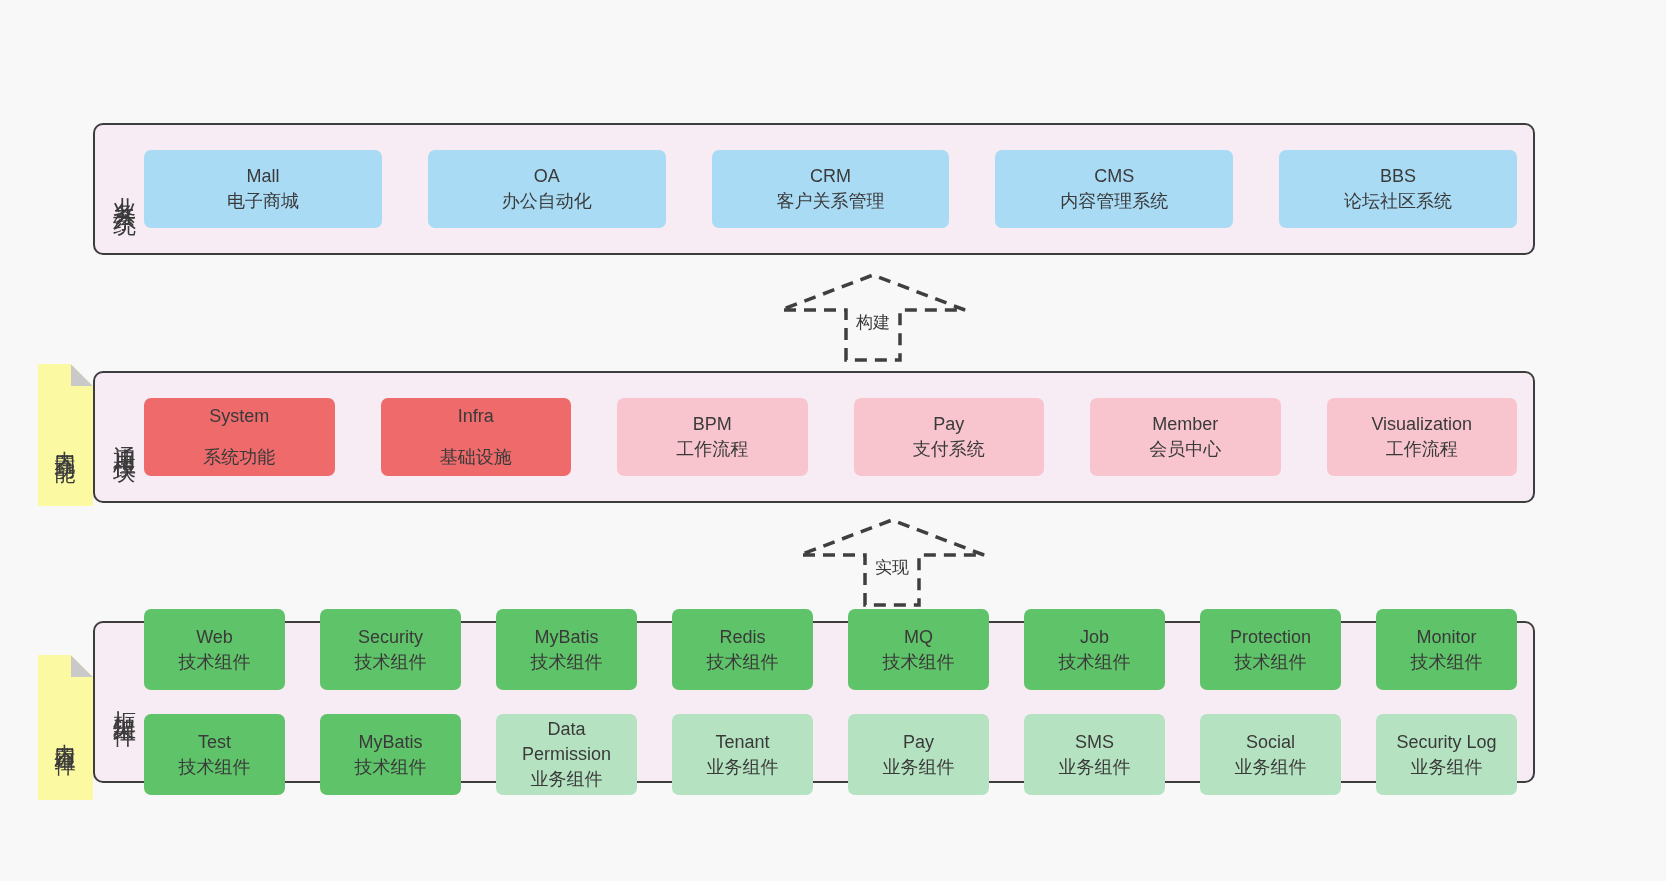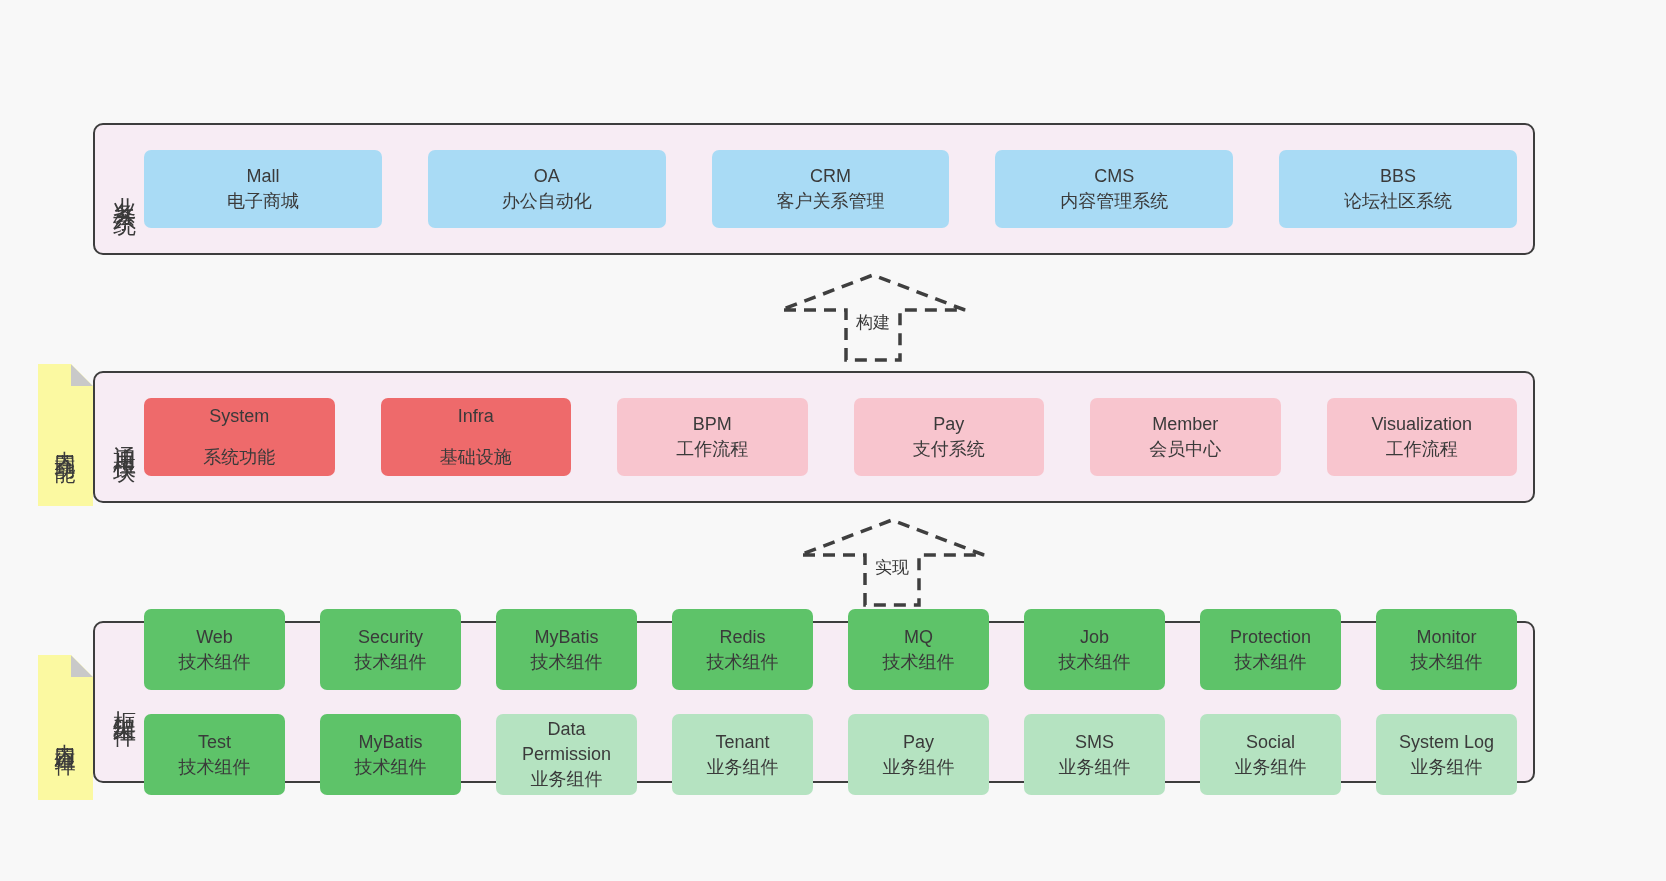--- a/index.html
+++ b/index.html
@@ -282,20 +282,20 @@
         </div>
         <div class="box green-light">
           <div>SMS</div>
           <div>业务组件</div>
         </div>
         <div class="box green-light">
           <div>Social</div>
           <div>业务组件</div>
         </div>
         <div class="box green-light">
-          <div>System Log</div>
+          <div>Security Log</div>
           <div>业务组件</div>
         </div>
       </div>
     </div>
   </section>
 
 </div>
 
 </body></html>

